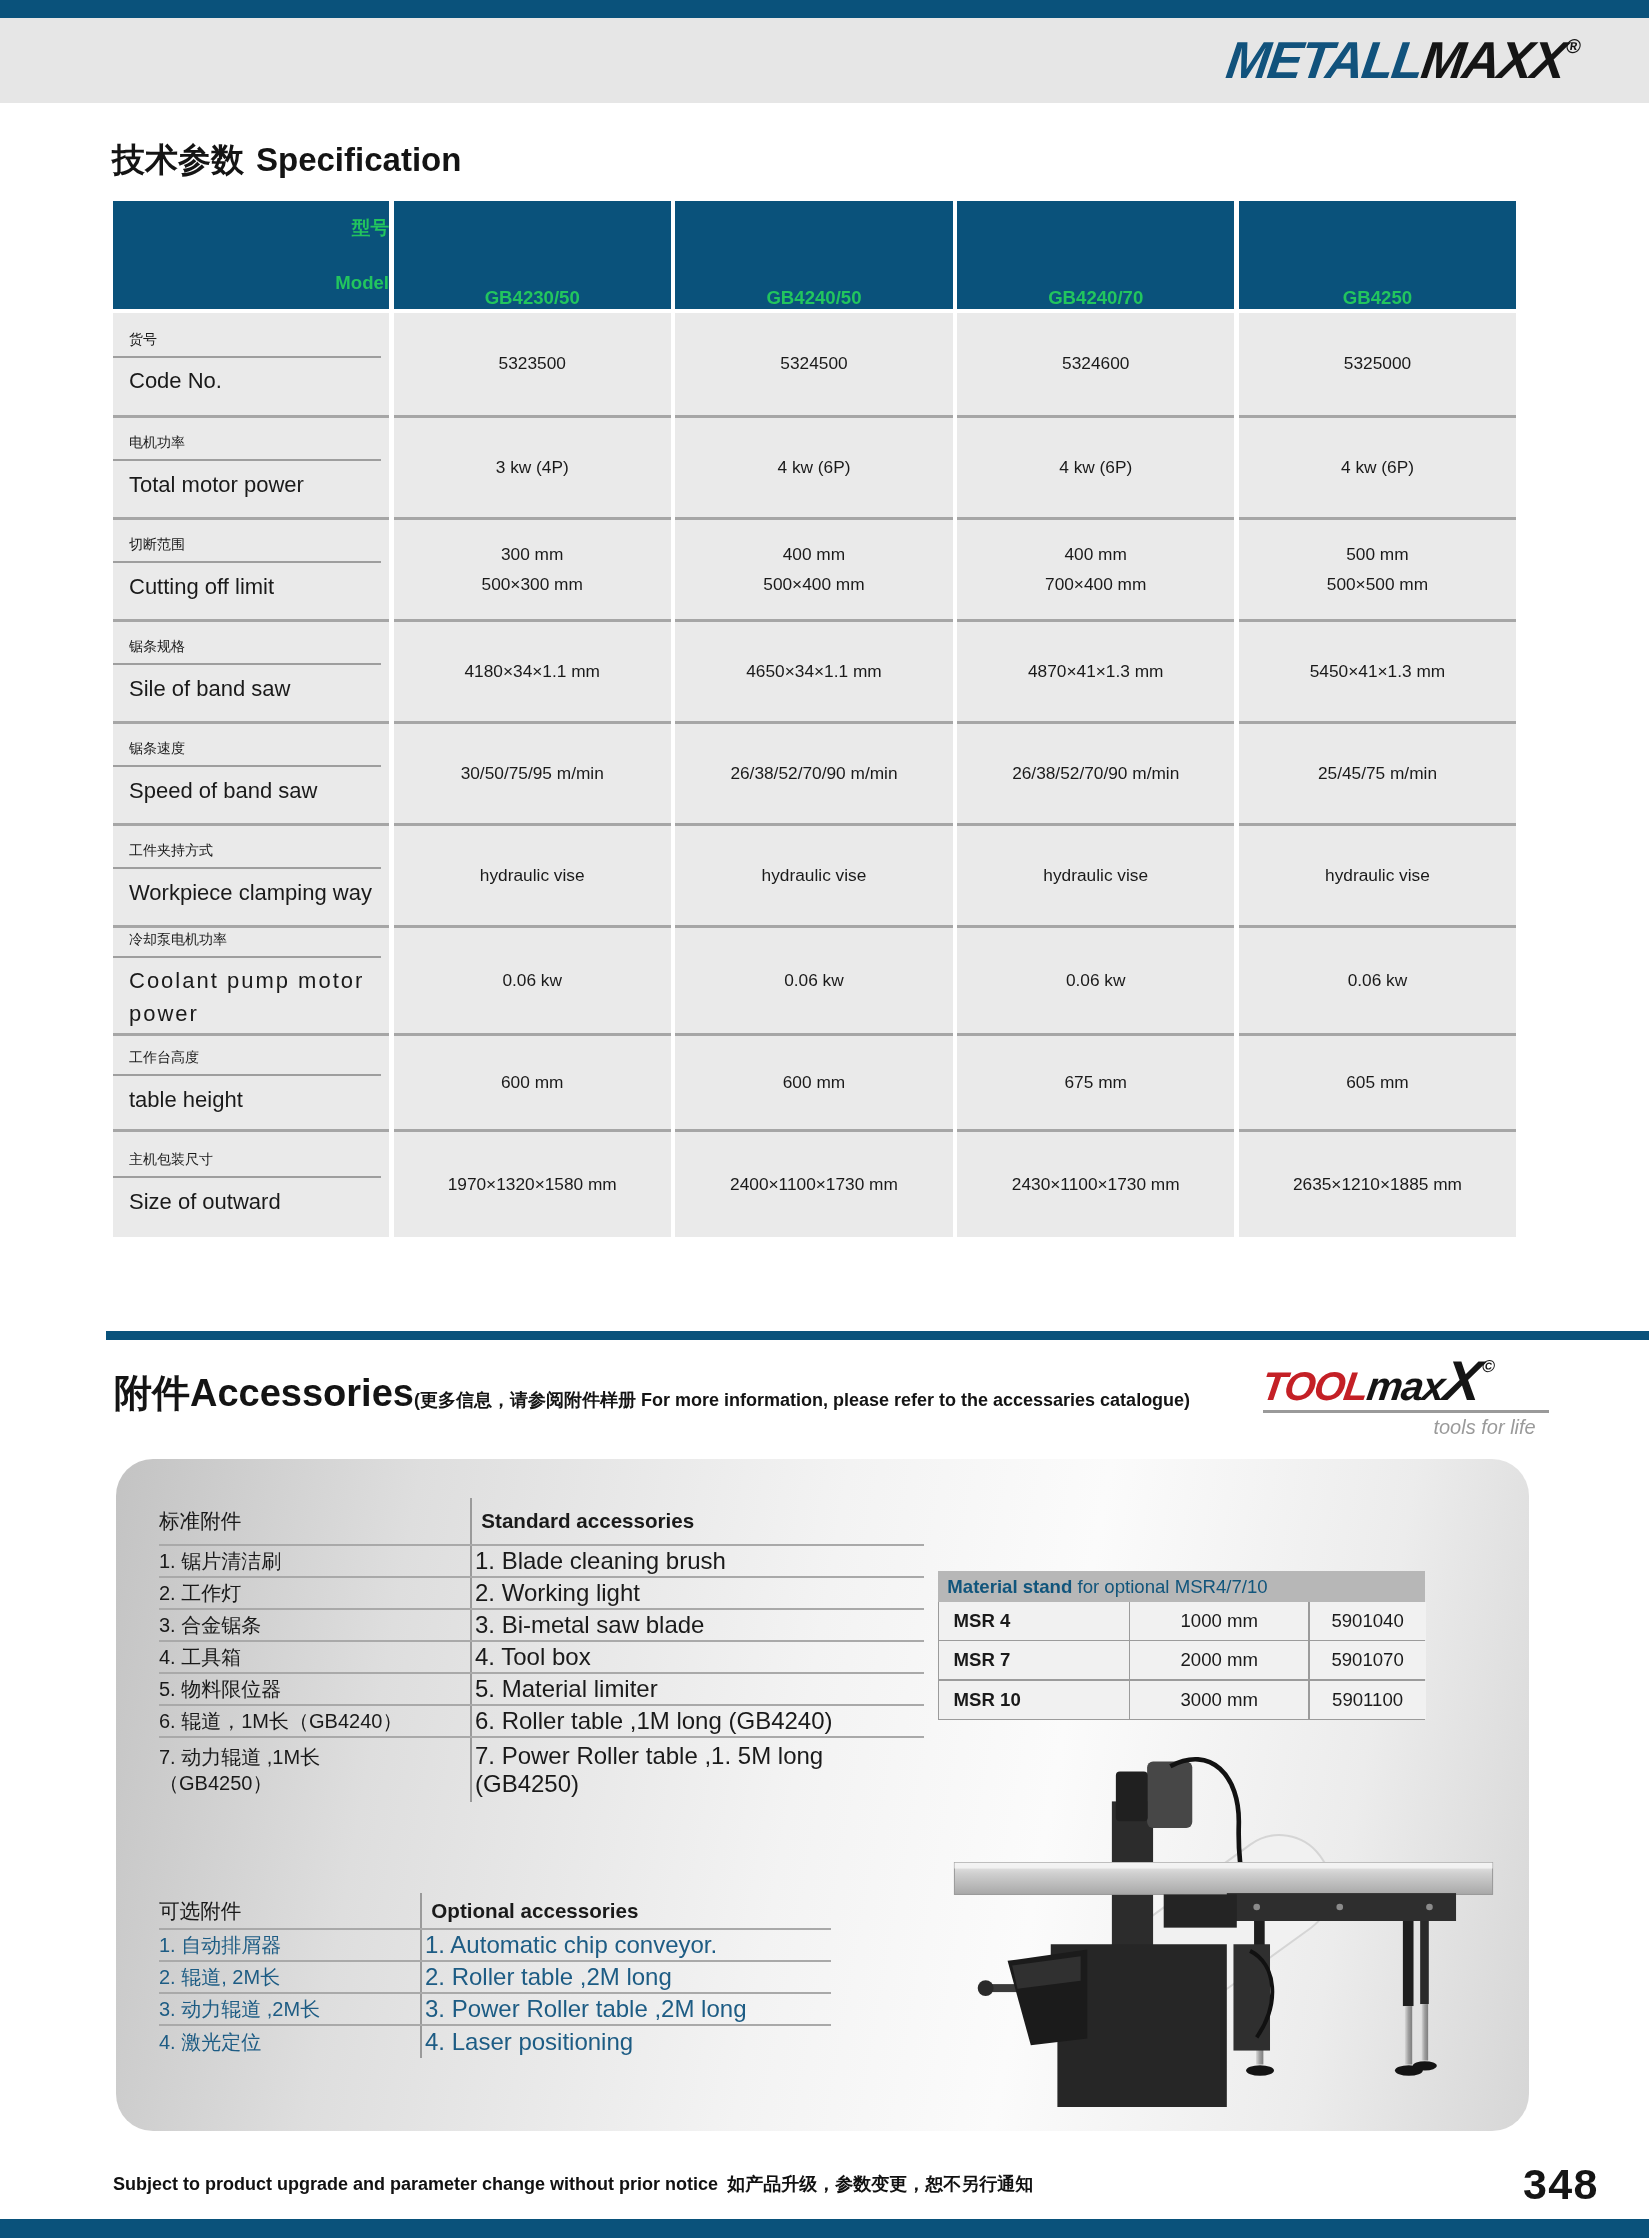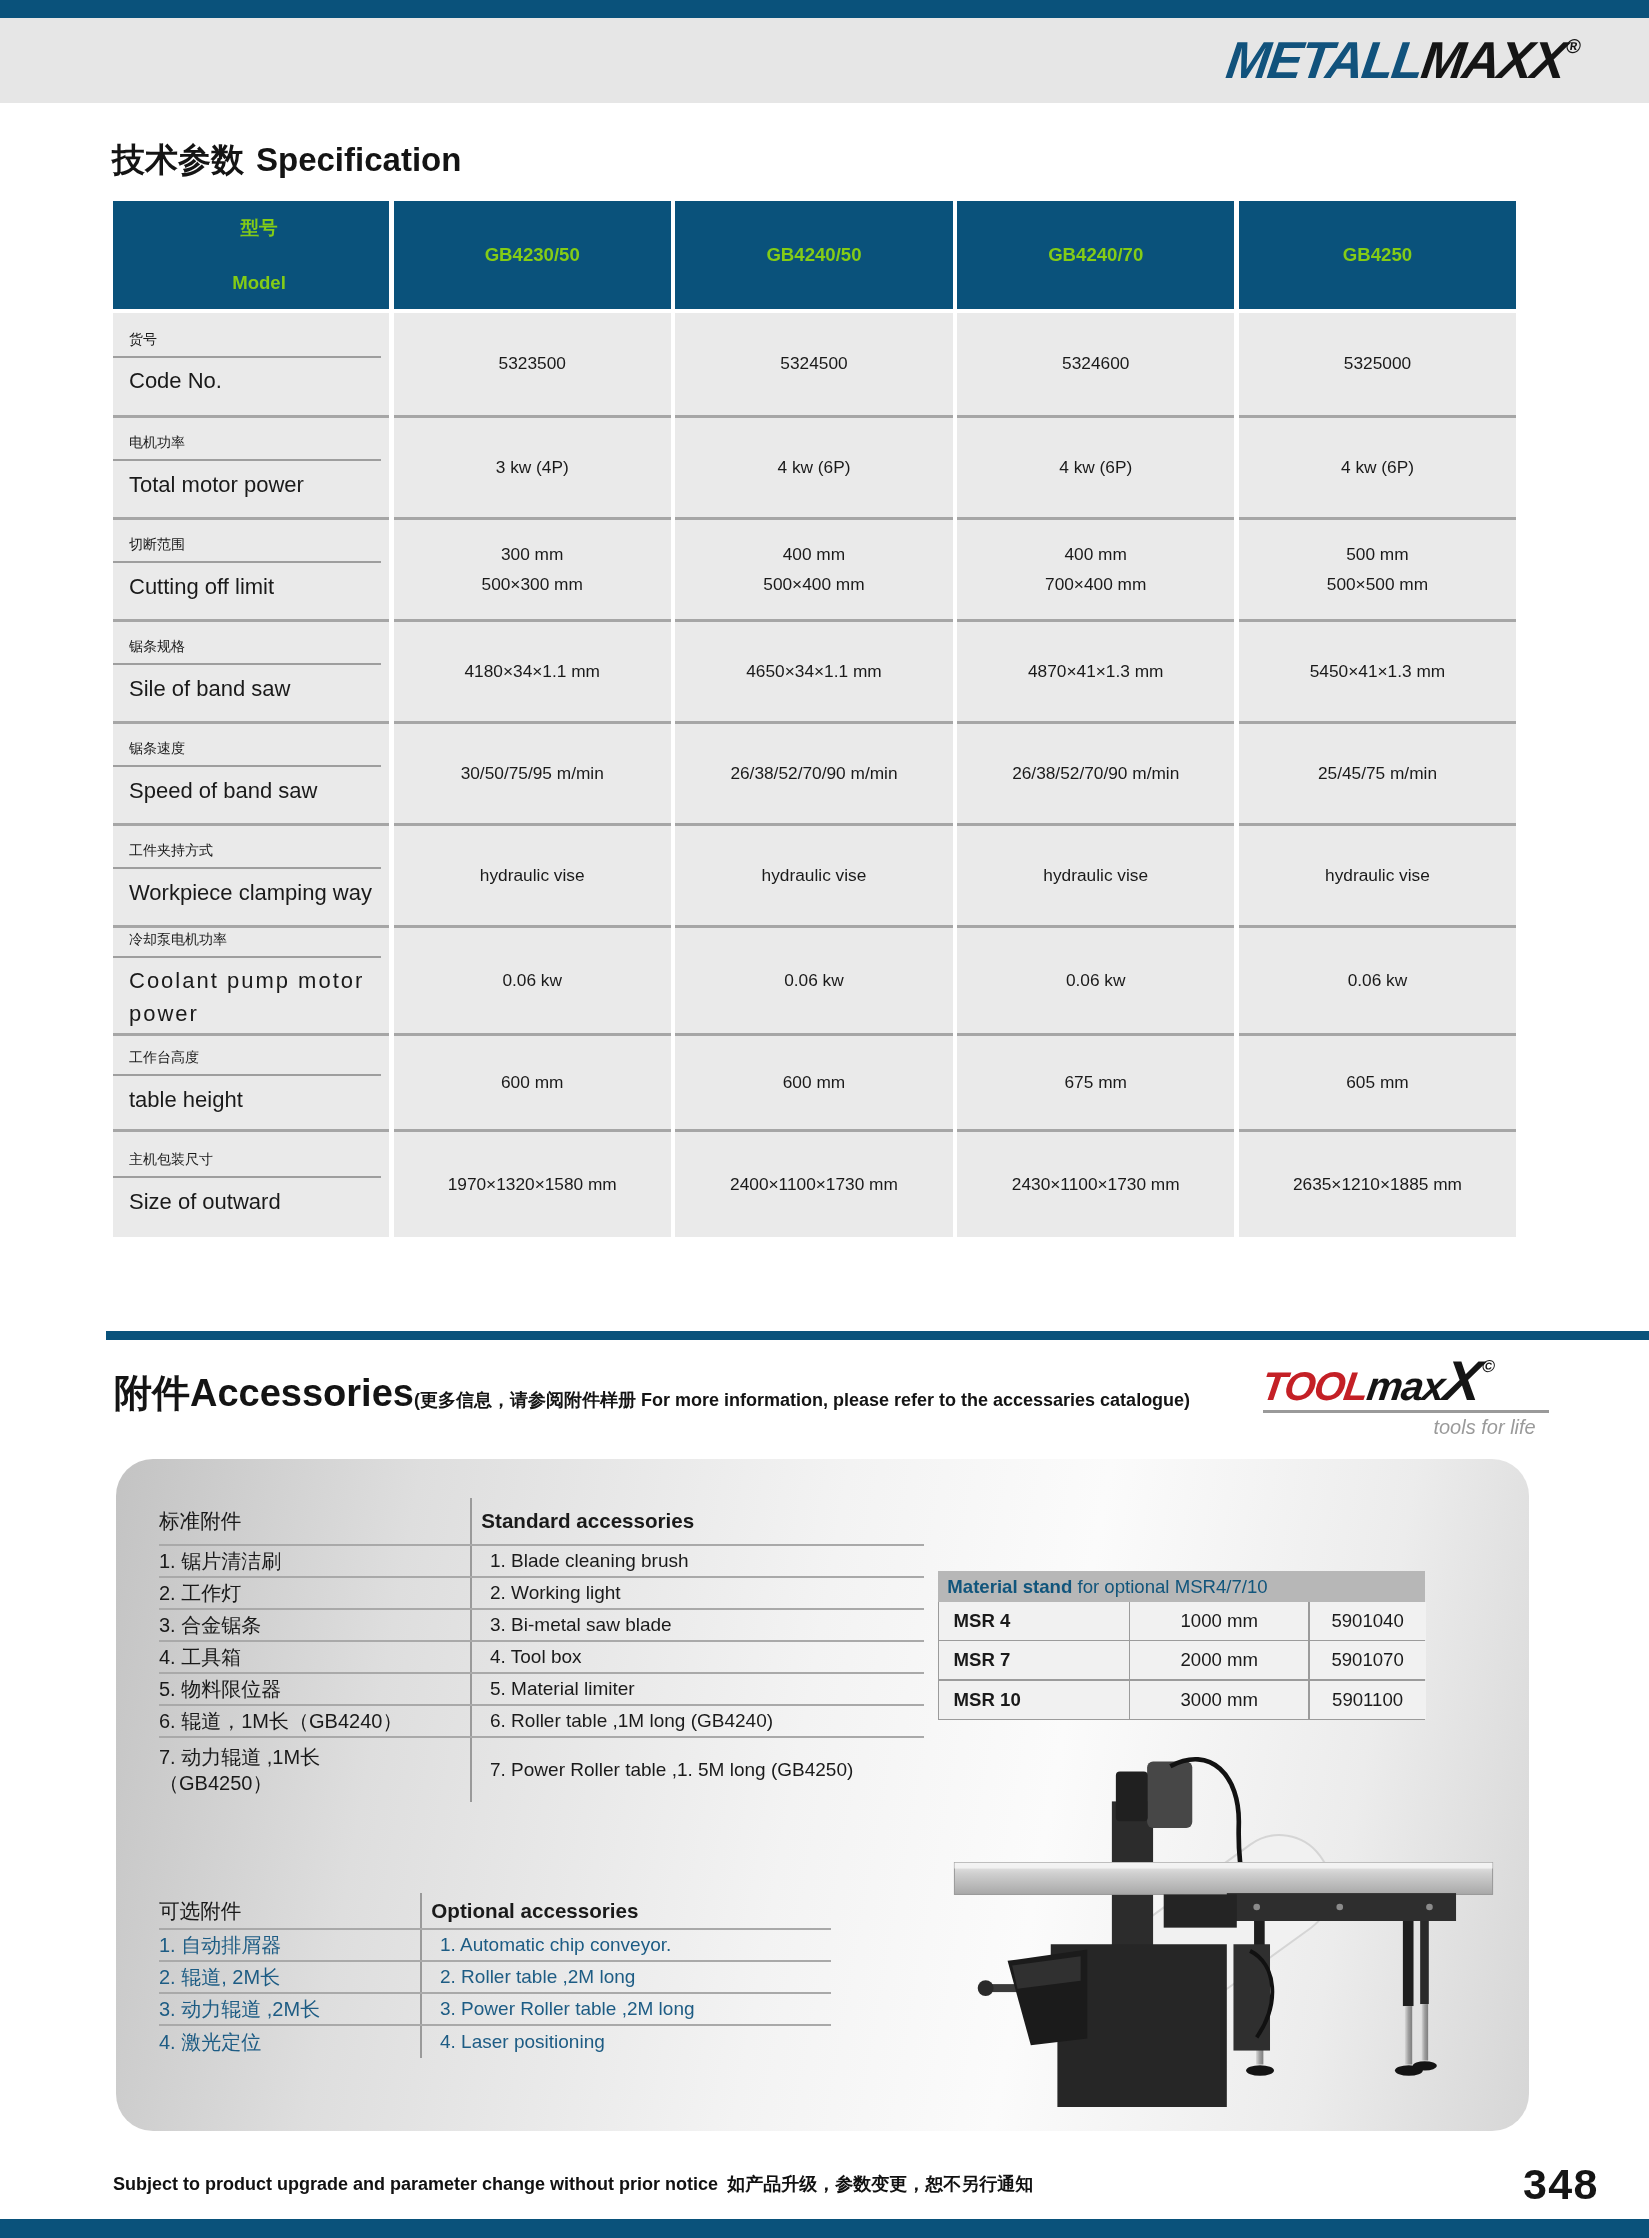--- a/index.html
+++ b/index.html
@@ -22,21 +22,21 @@
   
   .spec-table { position:absolute; left:113px; top:201px; width:1403px; }
   .srow { display:grid; grid-template-columns:276px 1fr 1fr 1fr 1fr; column-gap:4.7px; height:102px; }
   .header-row { height:108px; }
   .r0 { margin-top:4px; }
   .r6 { height:108px; }
   .r7 { height:96px;border-radius:25px; }
   .r8 { height:108px; }
   .scell { background:#eaeaea; }
   .bordered .scell { border-top:3.3px solid #a6a6a6; }
-  .header-row .scell { background:#0a527b; color:#84cc16; display:flex; align-items:center; justify-content:center;
+  .header-row .scell { background:#0a527b; color:#22c55e; display:flex; align-items:flex-end; justify-content:center;
                        font-weight:bold; font-size:18.6px; }
   .label-hcell { flex-direction:column; align-items:stretch; justify-content:center; padding-left:16px; }
   .hzh, .hen { flex:1; display:flex; align-items:center; font-size:18.6px; }
   .wline { height:2px; background:#ffffff; margin-left:-16px; }
   .lcell { display:flex; flex-direction:column; justify-content:center; padding-left:16px; padding-right:8px; color:#1a1a1a; }
   .lzh { font-size:14px; }
   .lline { height:2px; background:#9e9e9e; margin:6.6px 0 6.6px -16px; }
   .len { font-size:22px; line-height:1.5; }
   .r6 .len { letter-spacing:2px; }
   .vcell { display:flex; align-items:center; justify-content:center; text-align:center; font-size:17.3px;
@@ -71,21 +71,21 @@
   .opt .arow { grid-template-columns:261px 1fr; }
   .arow { display:grid; }
   .arow.lined { border-bottom:2.7px solid #a9a9a9; }
   .ahead { height:48px; }
   .ah-zh { font-size:20.6px; color:#1a1a1a; display:flex; align-items:center; }
   .ah-en { font-size:20.6px; font-weight:bold; color:#1a1a1a; display:flex; align-items:center;
            padding-left:9.3px; border-left:2px solid #9a9a9a; }
   .arow.item { height:32px; }
   .arow.tall { height:64px; }
   .a-zh { font-size:20px; color:#1a1a1a; display:flex; align-items:center; white-space:pre-line; line-height:1.3; }
-  .a-en { font-size:19px; color:#1a1a1a; display:flex; align-items:center; padding-left:18px;
+  .a-en { font-size:24px; color:#1a1a1a; display:flex; align-items:center; padding-left:3px;
           border-left:2px solid #9a9a9a; }
   .opt .a-zh, .opt .a-en { color:#1d5c84; }
 
   
   .ms-table { position:absolute; left:822px; top:112px; width:487px; }
   .ms-head { height:31px; background:#b7b7b7; color:#11557c; font-size:18.6px; display:flex; align-items:center;
              padding-left:9.3px; white-space:pre; }
   .ms-head .ms-bold { font-weight:bold; }
   .ms-grid { display:grid; grid-template-columns:190px 178px 116px; grid-auto-rows:38px; gap:1.3px;
              background:#9b9b9b; border:1.3px solid #9b9b9b; border-top:none; }

